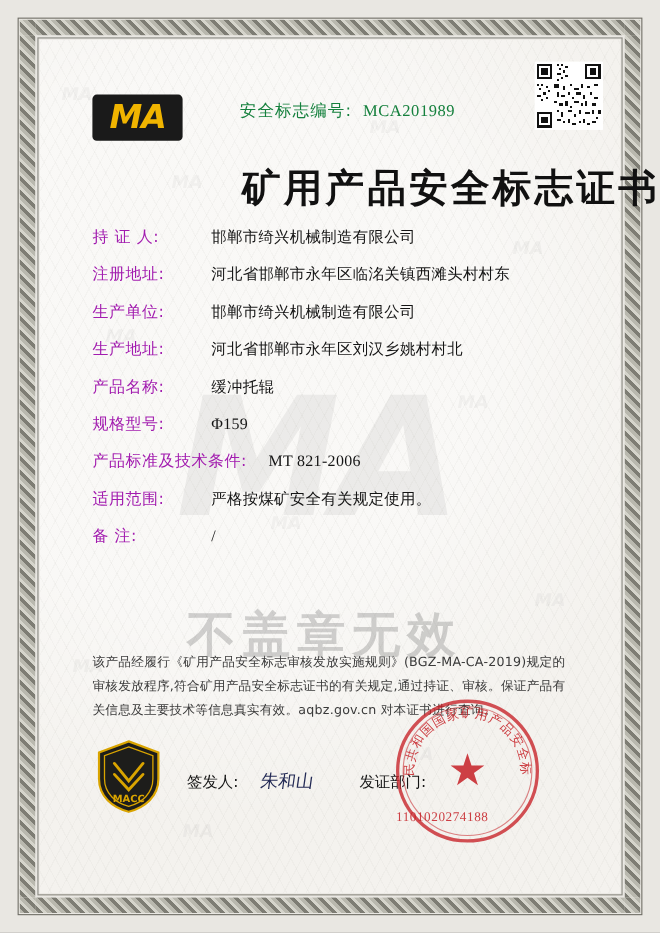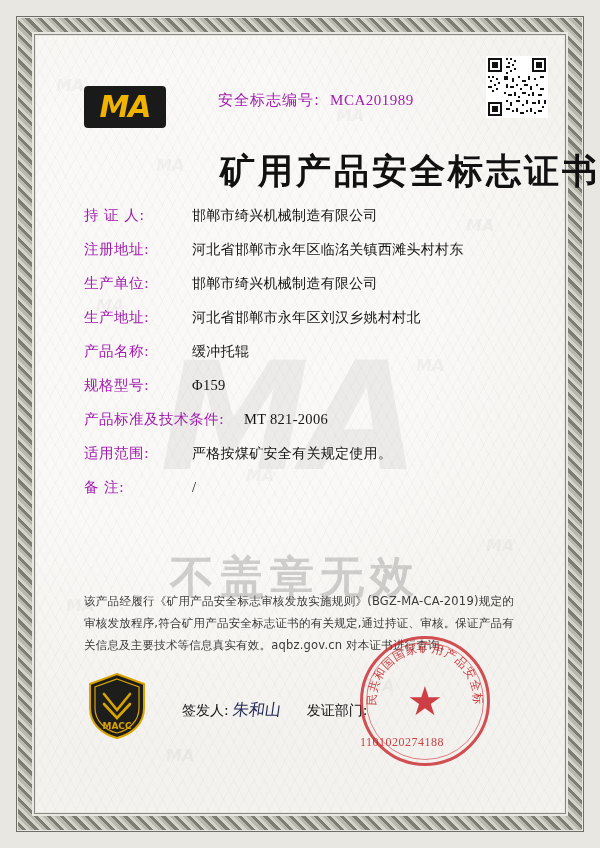--- a/index.html
+++ b/index.html
@@ -96,21 +96,21 @@
     width: 62px; height: 62px;
     background: #ffffff;
   }
   .qr svg { display:block; }
 
   
   .mark-no {
     position: absolute;
     left: 218px; top: 91px;
     font-size: 15px;
-    color: #a21caf;
+    color: #15803d;
     letter-spacing: 1px;
     white-space: nowrap;
     font-family: "DejaVu Sans", "Liberation Sans", sans-serif;
   }
   .mark-no .num {
     font-family: "Liberation Serif", "DejaVu Serif", serif;
     letter-spacing: 0.5px;
     margin-left: 10px;
   }
 
@@ -221,27 +221,28 @@
     position: absolute;
     left: 86px;
     top: 672px;
     width: 62px;
     height: 68px;
   }
 
   
   .sig-row {
     position: absolute;
-    left: 182px;
+    left: 170px;
     top: 700px;
     width: 350px;
     font-size: 14px;
     color: #141414;
     display: flex;
     align-items: baseline;
+    gap: 16px;
   }
   .sig-row .sig-label { flex: 0 0 auto; }
   .sig-row .sig-name {
     font-family: "Liberation Serif","DejaVu Serif",serif;
     font-size: 16px;
     color: #232a55;
     margin: 0 26px 0 4px;
     transform: skewX(-8deg);
     flex: 0 0 auto;
   }

